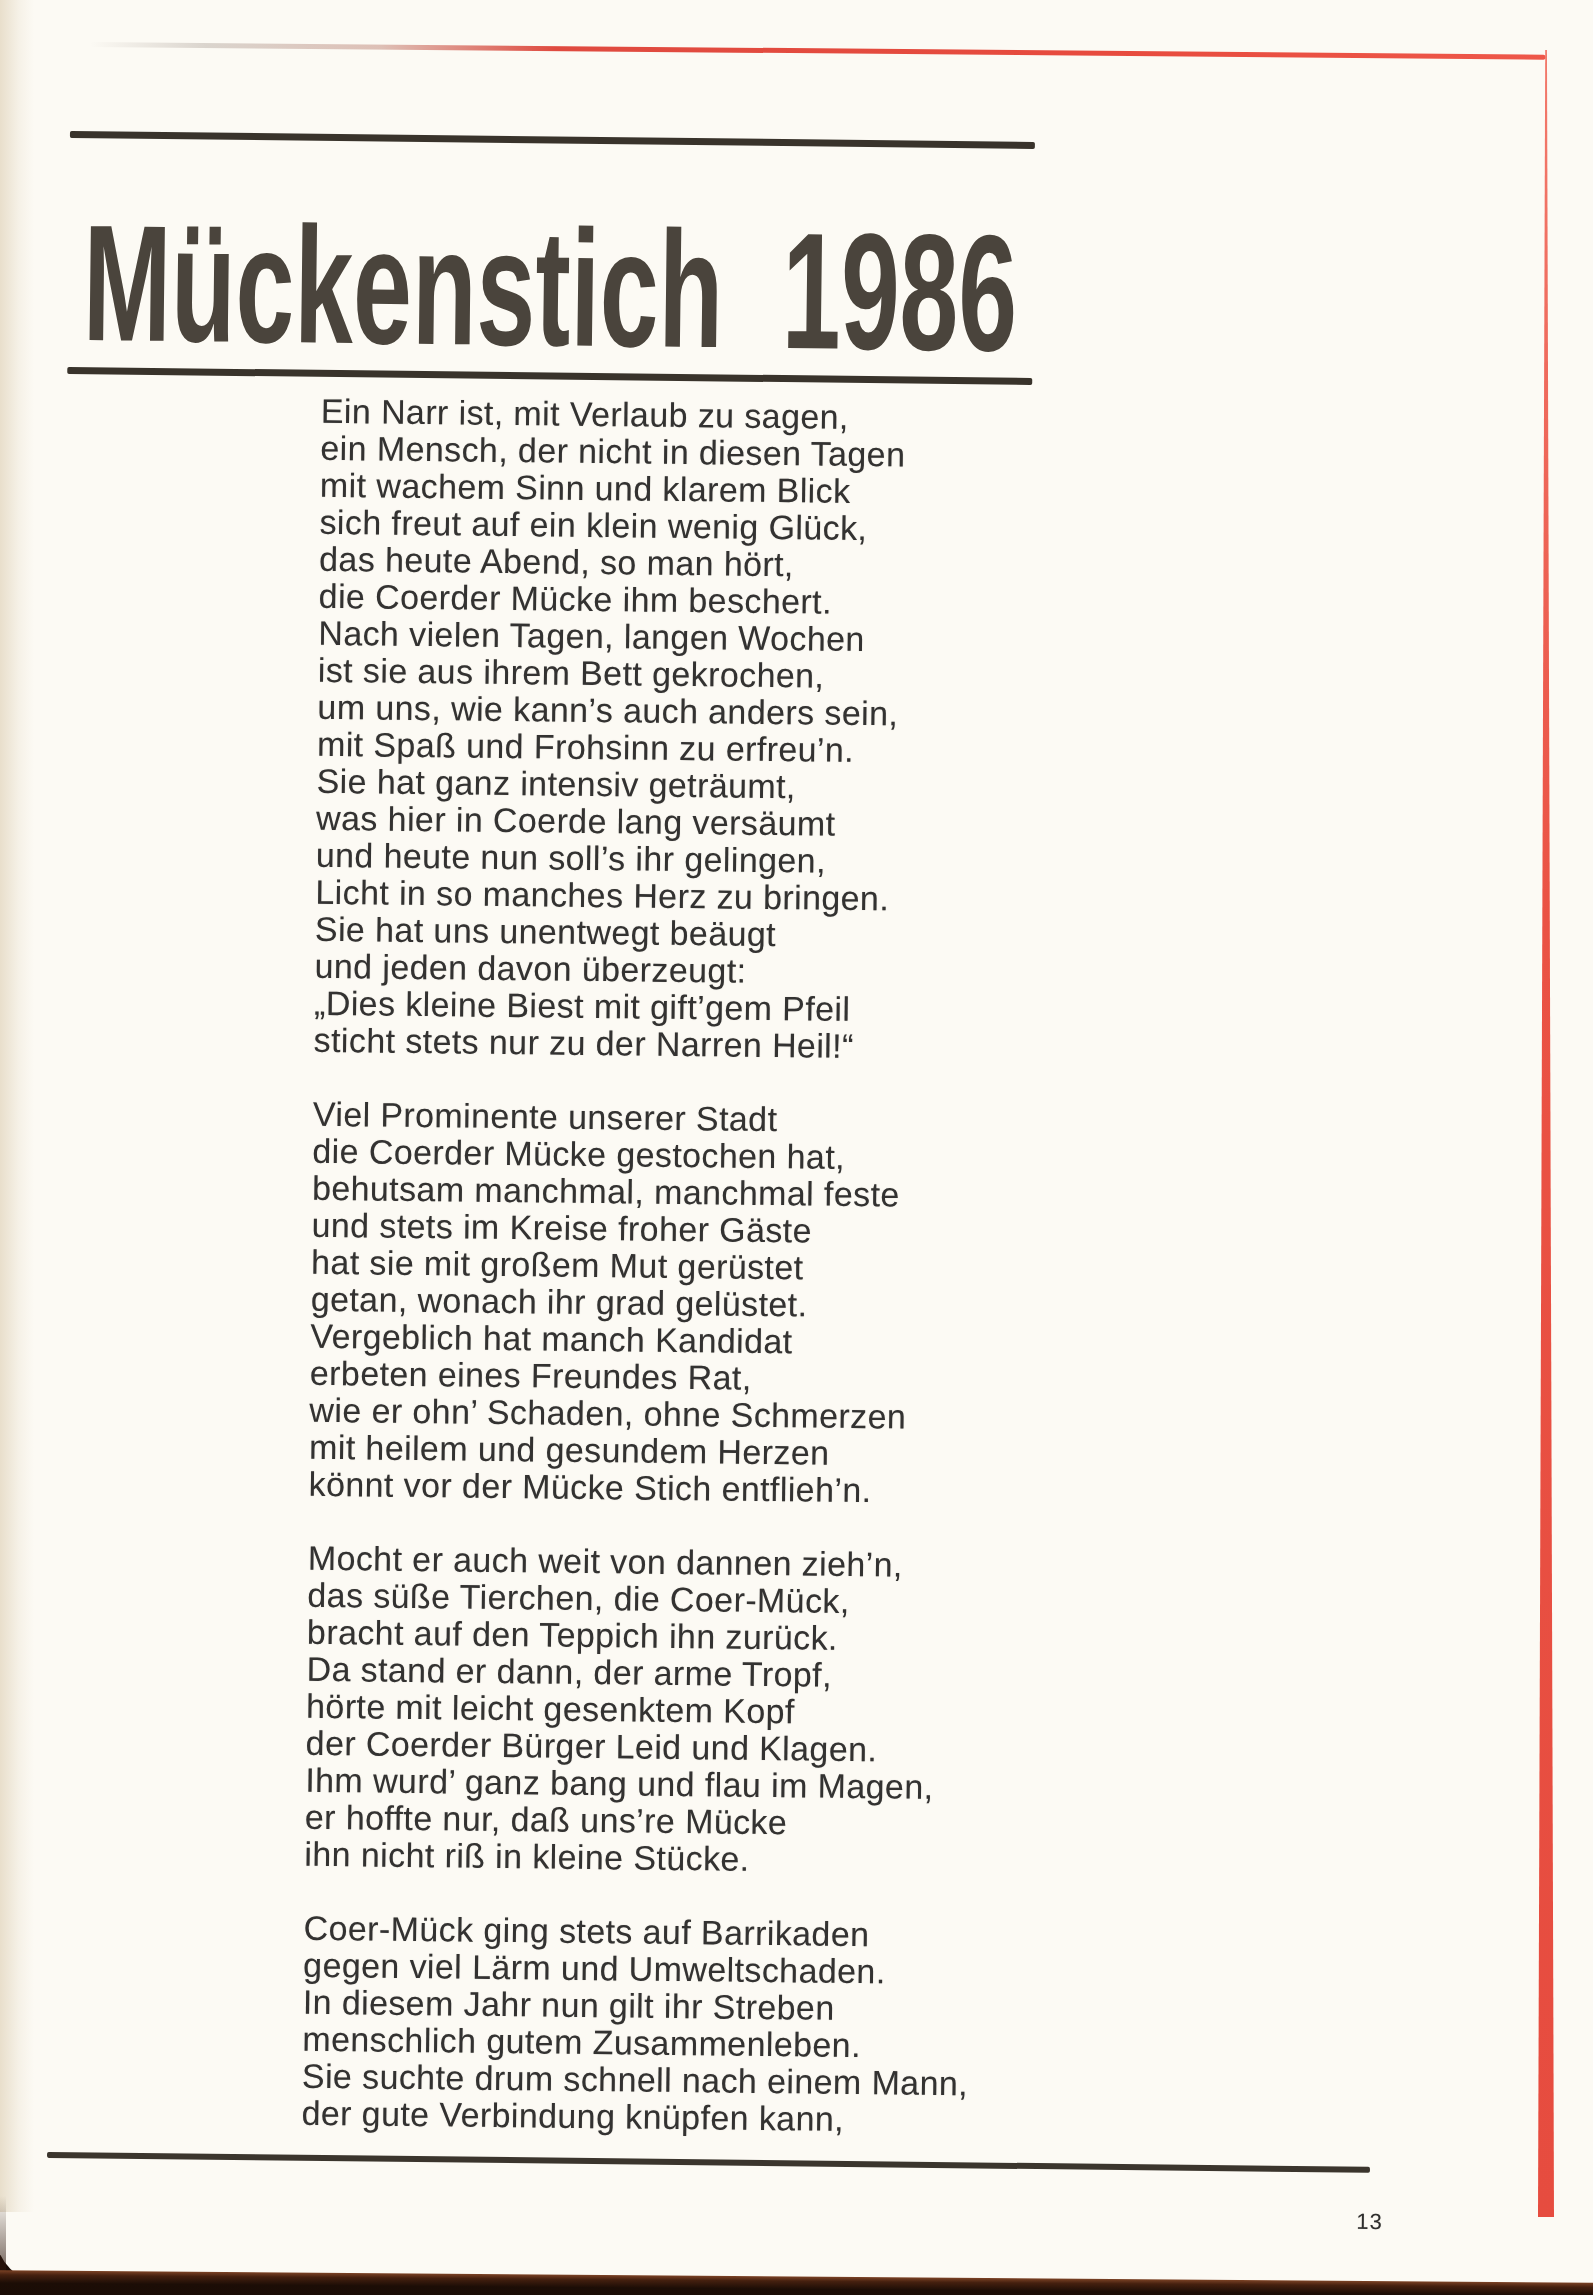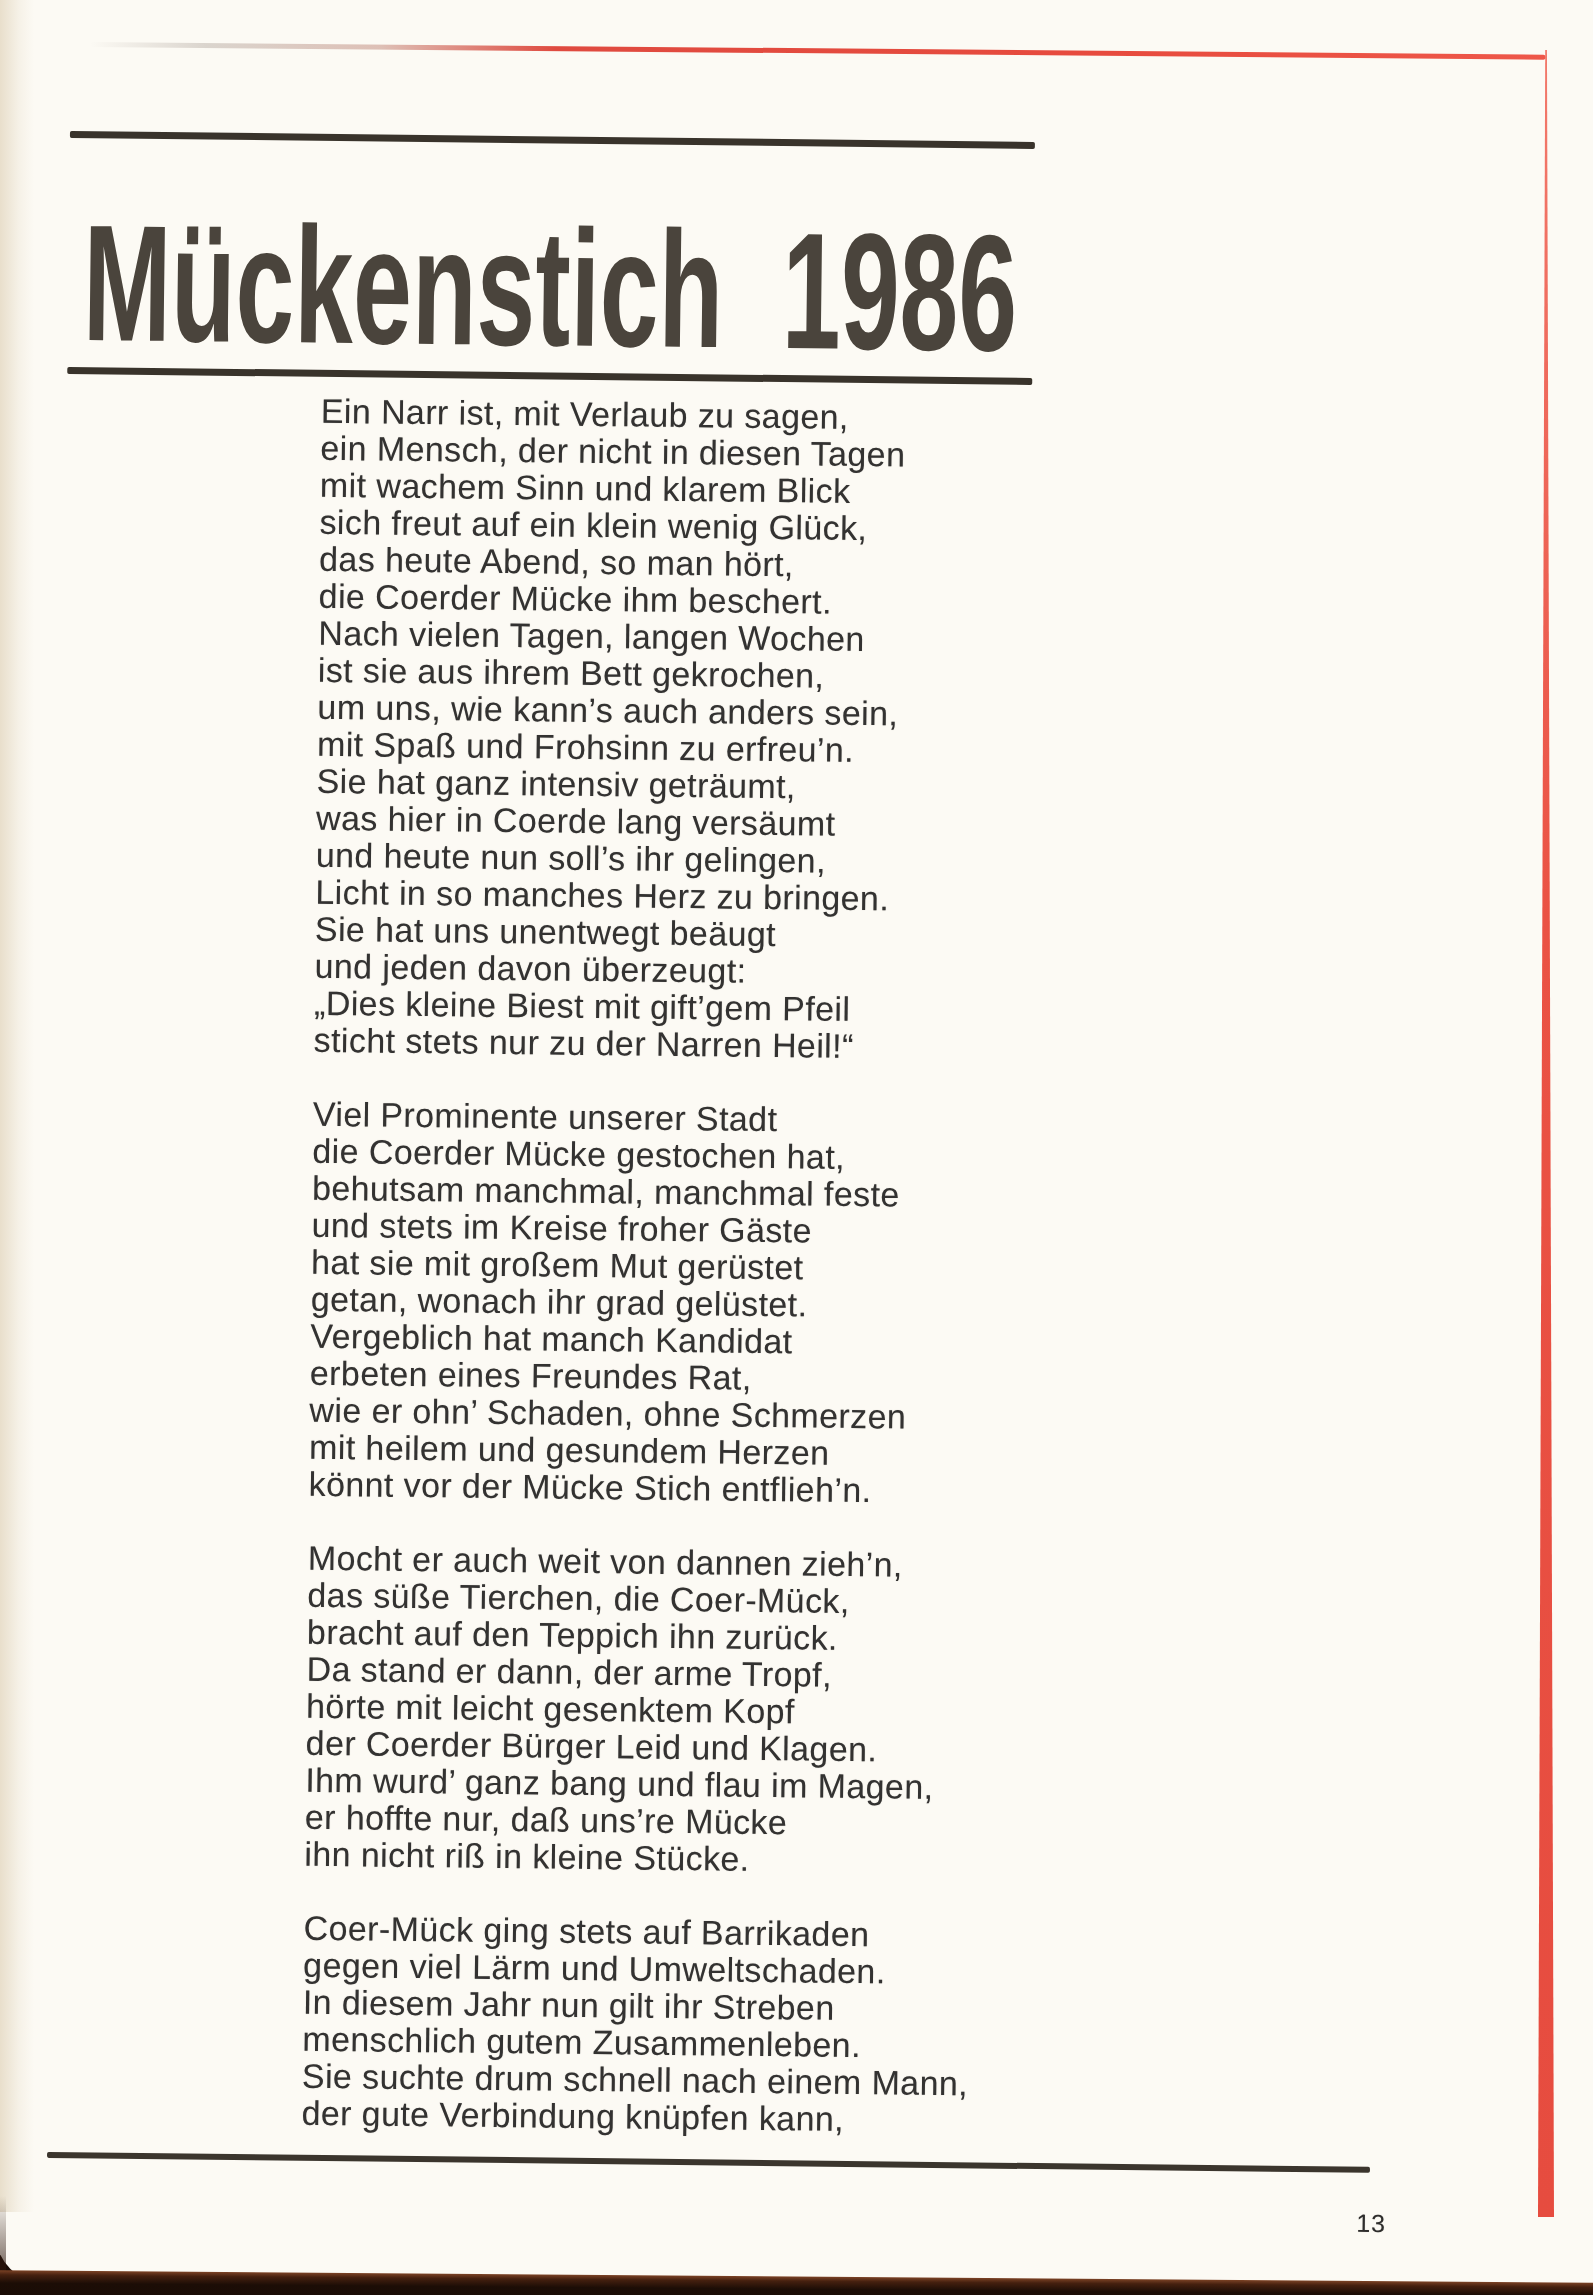--- a/index.html
+++ b/index.html
@@ -69,21 +69,21 @@
     position:absolute;left:254px;top:259px;width:738px;
     font-size:34px;line-height:37px;letter-spacing:0.4px;
     color:#333231;
     text-shadow:0 0 0.9px rgba(70,65,60,0.35);
   }
   .stanza{margin:0 0 37px 0;}
   .stanza:last-child{margin-bottom:0;}
   .poem-line{white-space:pre;}
   .page-number{
     position:absolute;left:1310px;top:2063px;
-    font-size:25px;color:#2e2d2c;letter-spacing:0.9px;
+    font-size:22px;color:#2e2d2c;letter-spacing:0.9px;
     text-shadow:0 0 0.9px rgba(70,65,60,0.3);
   }
 </style>
 </head>
 <body>
 
 <div class="scan">
 
   <div class="left-edge"></div>
   <div class="red-top-line"></div>

